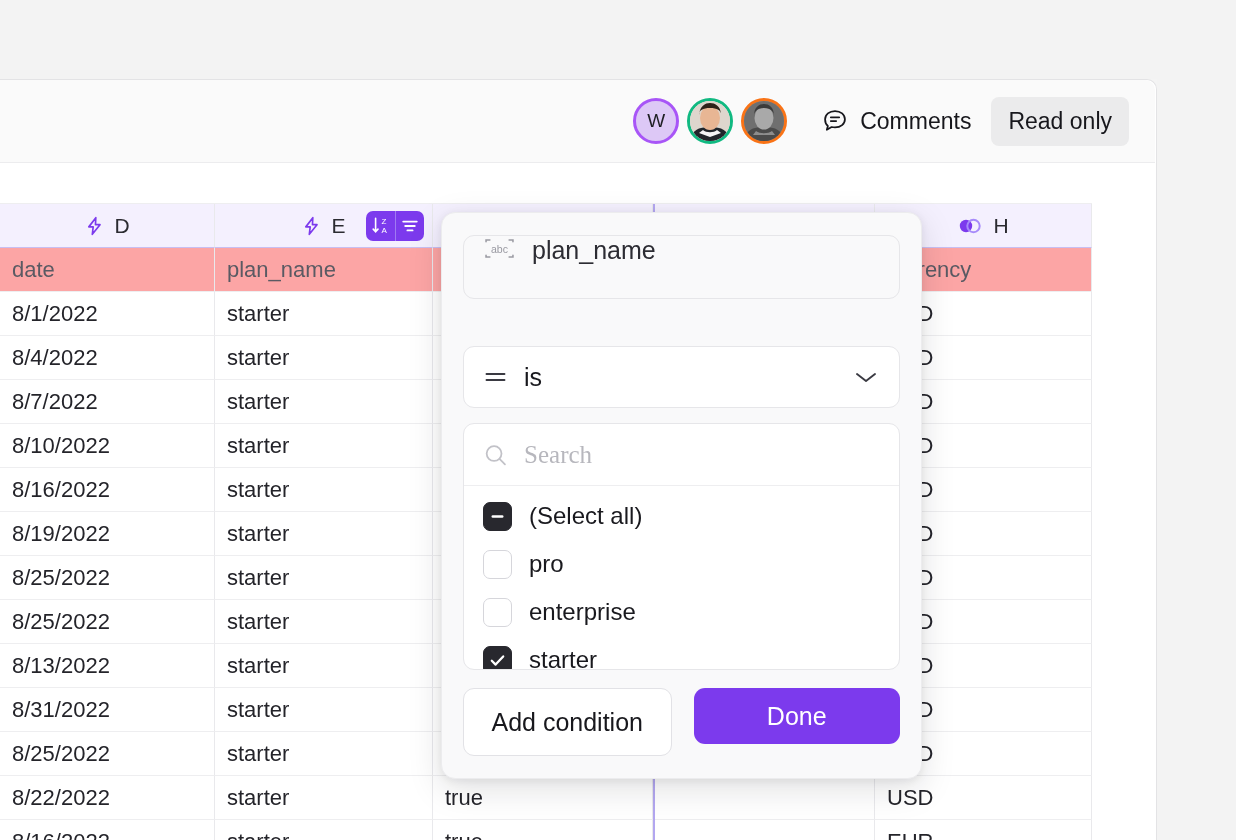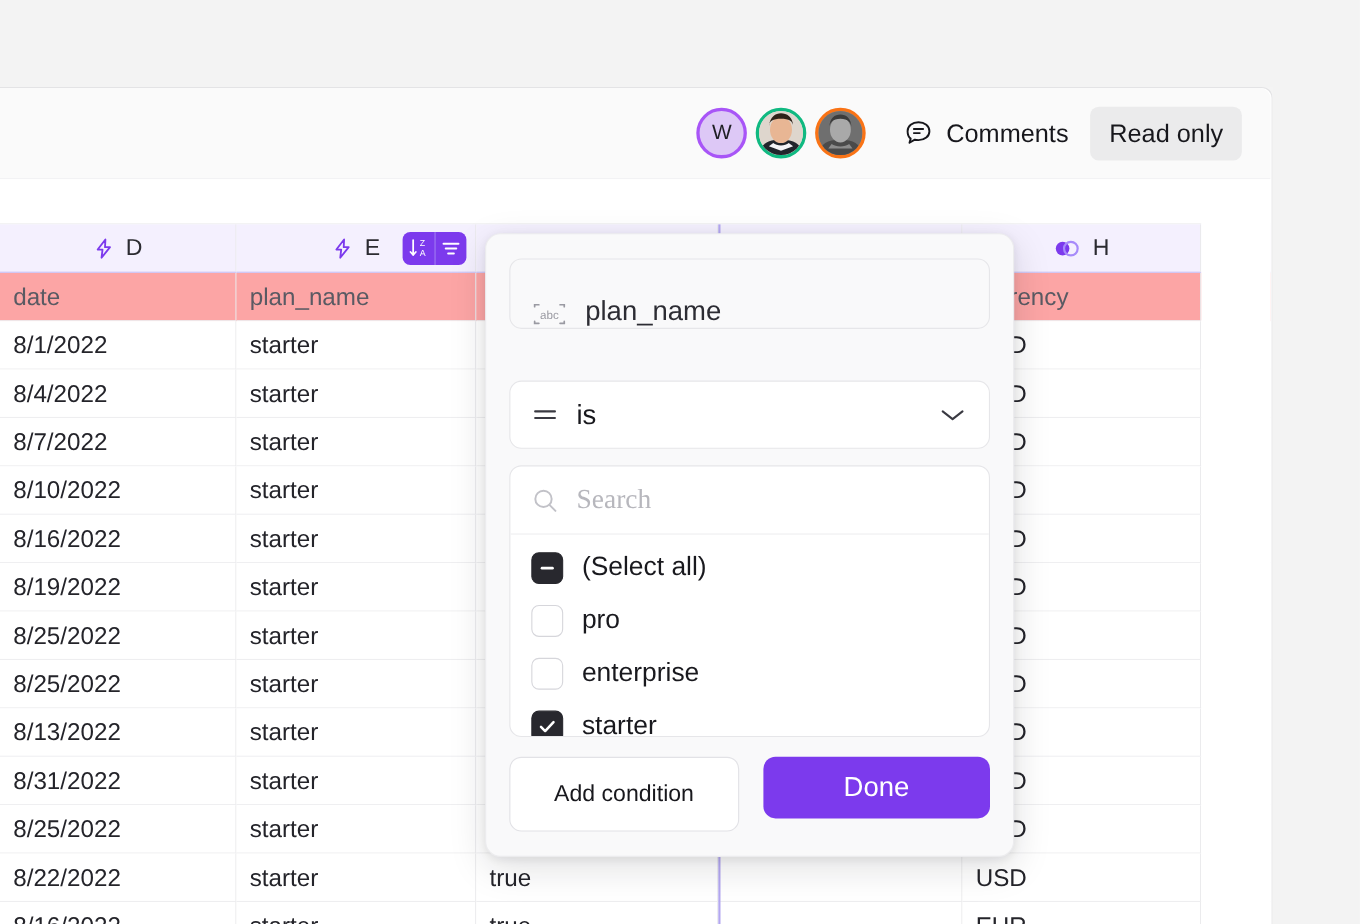--- a/index.html
+++ b/index.html
@@ -140,21 +140,21 @@
     background: #f9f9fa;
     border: 1px solid #ececee;
     border-radius: 14px;
     box-shadow: 0 10px 34px rgba(20,20,30,.13), 0 2px 8px rgba(20,20,30,.07);
     z-index: 10;
     padding: 22px 21px;
     display: flex; flex-direction: column; gap: 15px;
   }
   .field-select {
     height: 64px; background: #f9f9fa; border: 1px solid #e6e6e9;
-    border-radius: 11px; display: flex; align-items: flex-end; gap: 16px;
+    border-radius: 11px; display: flex; align-items: flex-start; gap: 16px;
     padding: 0 19px; cursor: pointer;
   }
   .abc-icon { width: 33px; height: 25px; flex: none; }
   .field-name { font-size: 25px; color: #2c2c33; }
 
   .op-select {
     height: 62px; background: #ffffff; border: 1px solid #e6e6e9;
     border-radius: 11px; display: flex; align-items: center; gap: 16px;
     padding: 0 19px; cursor: pointer; position: relative; margin-top: 32px;
   }
@@ -187,21 +187,21 @@
     width: 29px; height: 29px; border-radius: 7px; flex: none;
     border: 1.5px solid #d6d6db; background: #ffffff;
     display: flex; align-items: center; justify-content: center;
   }
   .cb.checked, .cb.indet { background: #28282e; border-color: #28282e; }
   .opt-label { font-size: 24px; color: #19191e; }
 
   .actions { display: flex; gap: 22px; flex: none; padding-top: 3px; }
   .btn-secondary {
     flex: 1; height: 68px; background: #ffffff; border: 1px solid #e2e2e6;
-    border-radius: 11px; font-size: 21px; color: #18181d; cursor: pointer;
+    border-radius: 11px; font-size: 25px; color: #18181d; cursor: pointer;
     display: flex; align-items: center; justify-content: center;
     font-family: "Liberation Sans", sans-serif;
   }
   .btn-primary {
     flex: 1; height: 56px; background: #7c3aed; border: none;
     border-radius: 11px; font-size: 25px; color: #ffffff; cursor: pointer;
     display: flex; align-items: center; justify-content: center;
     font-family: "Liberation Sans", sans-serif;
   }
 </style>

